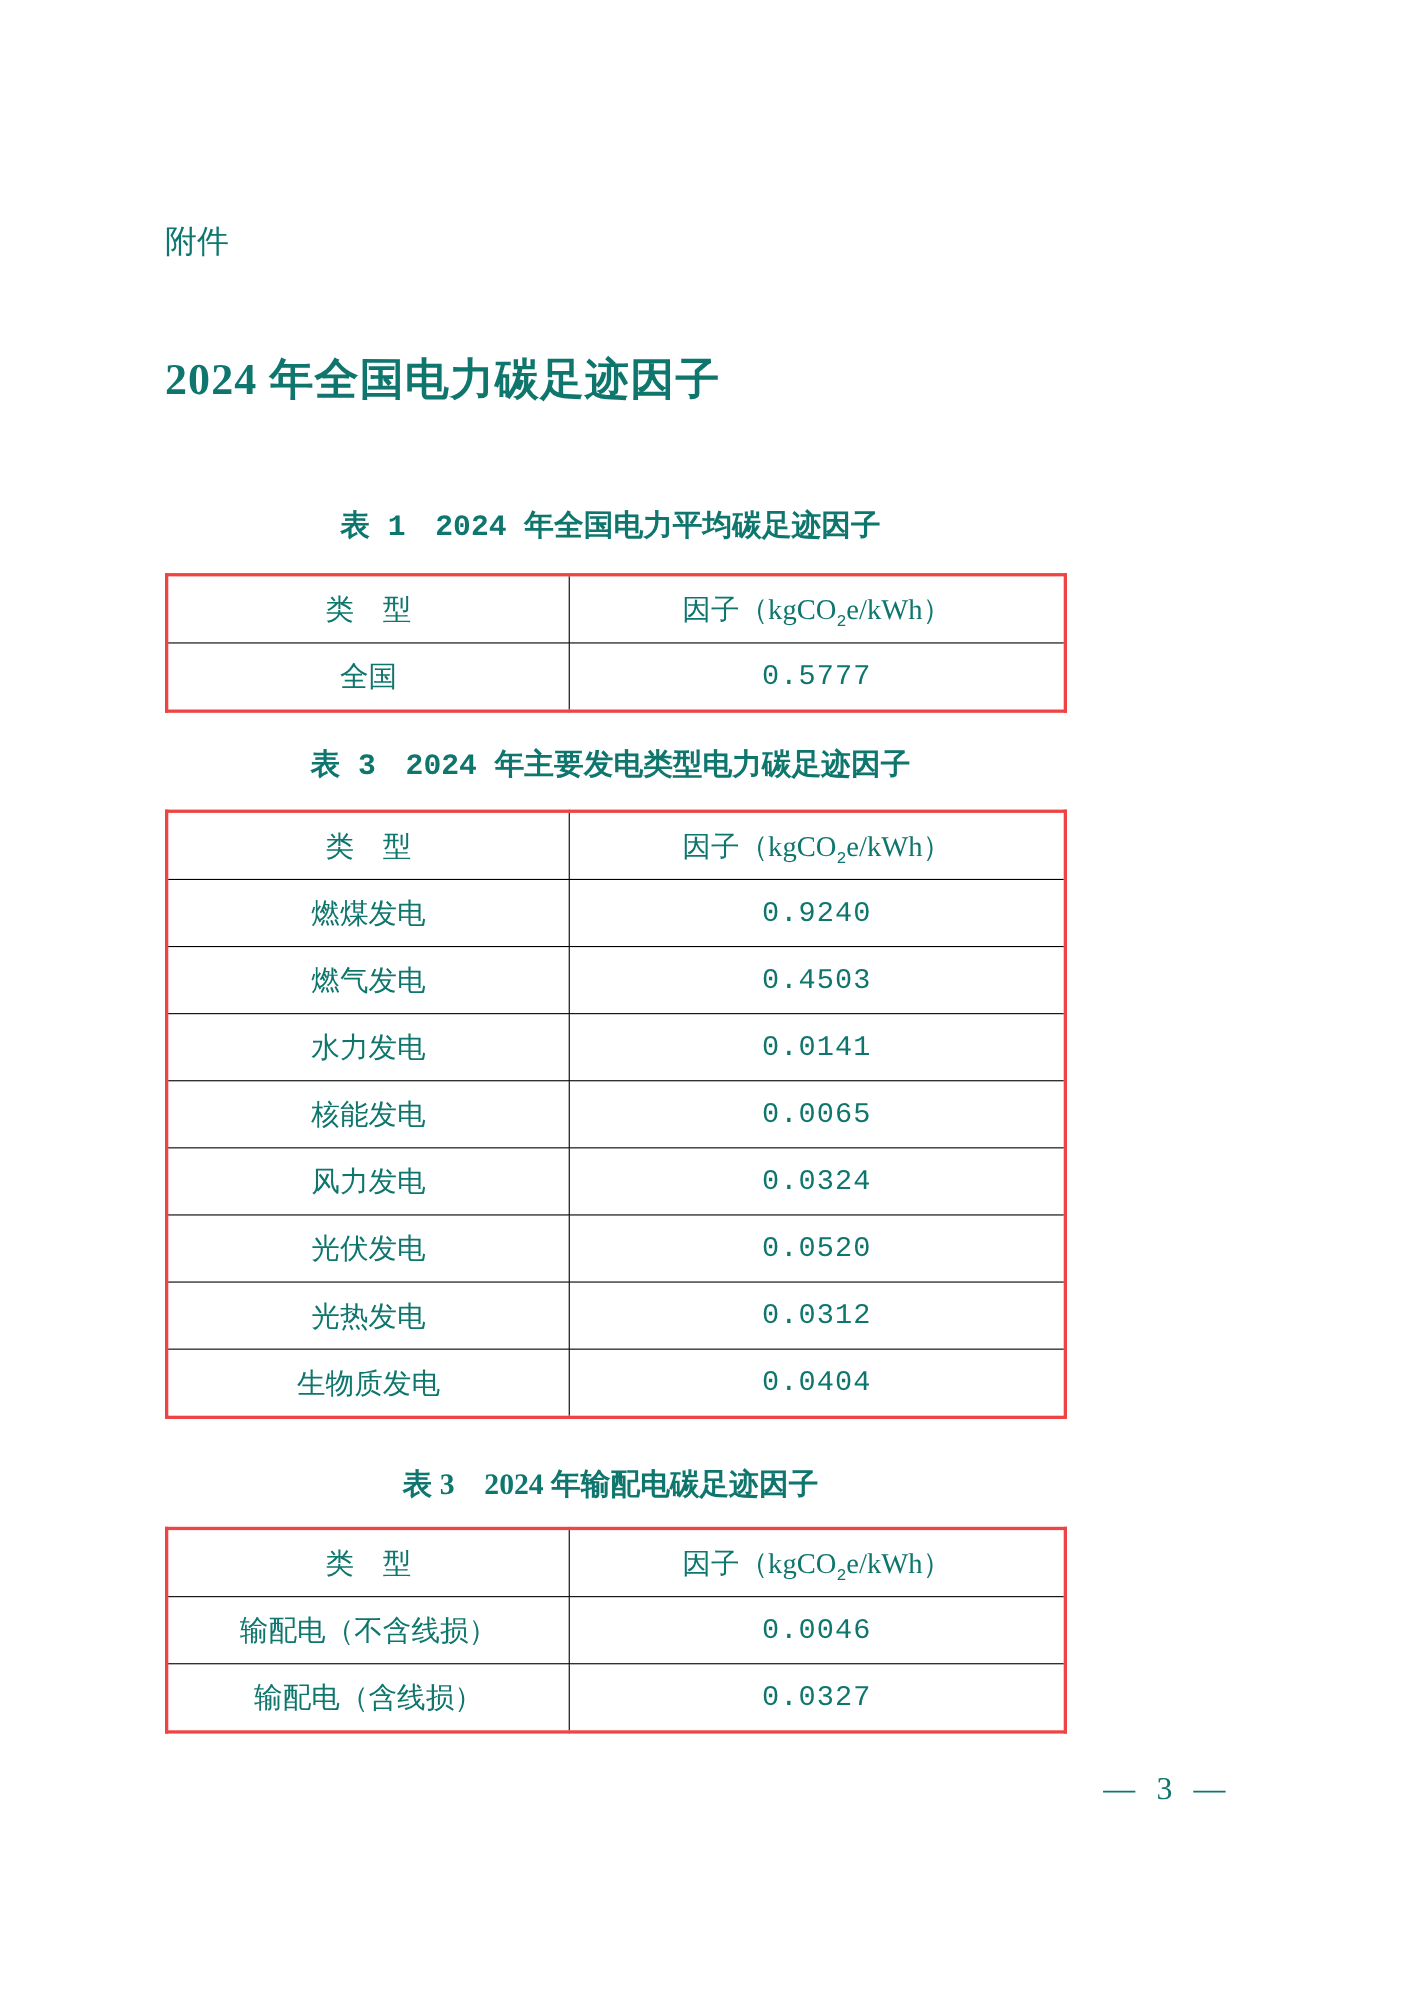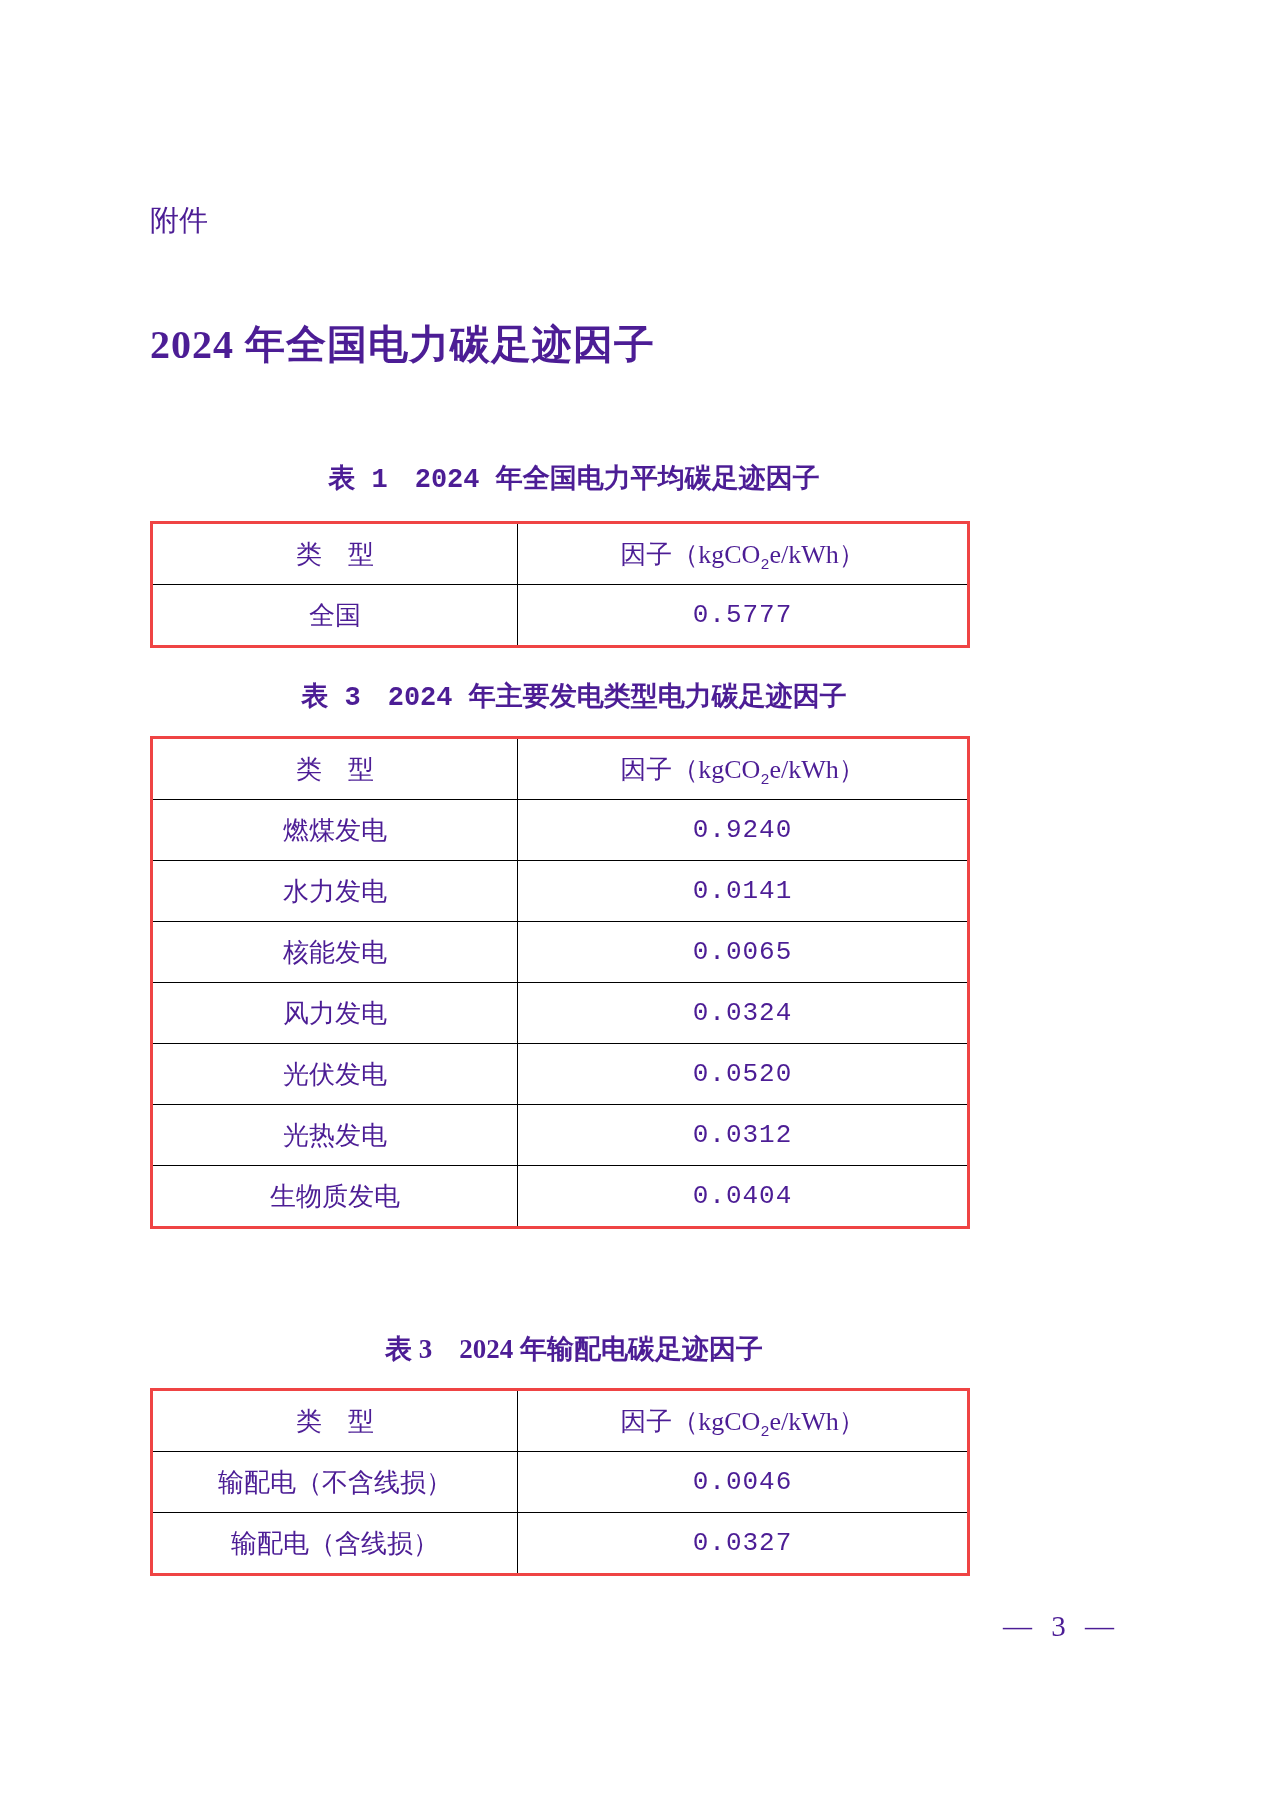--- a/index.html
+++ b/index.html
@@ -1,21 +1,21 @@
 <!DOCTYPE html>
 <html><head>
 <meta charset="utf-8">
 <style>
   html, body { margin: 0; padding: 0; }
   .page {
     position: relative;
     width: 1280px;
     height: 1810px;
     background: #ffffff;
-    color: #4c1d95;
+    color: #0f766e;
     font-family: "Liberation Serif", "DejaVu Serif", serif;
     overflow: hidden;
   }
   .attachment {
     position: absolute;
     left: 150px;
     top: 200px;
     font-size: 29px;
     line-height: 40px;
   }
@@ -26,21 +26,21 @@
     width: 820px;
     margin: 0;
     text-align: left;
     font-size: 40px;
     line-height: 54px;
     font-weight: bold;
     letter-spacing: 1px;
   }
   .caption {
     position: absolute;
-    left: 164px;
+    left: 145px;
     width: 820px;
     text-align: center;
     font-size: 27px;
     line-height: 38px;
     font-weight: bold;
     font-family: "Liberation Mono", "Liberation Serif", serif;
   }
   .caption-1 { top: 461px; }
   .caption-2 { top: 679px; }
   .caption-3 { top: 1330px; font-family: Liberation Serif, serif; }
@@ -124,20 +124,24 @@
     <tbody>
       <tr>
         <td>类　型</td>
         <td><span>因子（kgCO</span><sub class="co2-sub">2</sub><span>e/kWh）</span></td>
       </tr>
       <tr>
         <td>燃煤发电</td>
         <td class="num">0.9240</td>
       </tr>
       <tr>
+        <td>燃气发电</td>
+        <td class="num">0.4503</td>
+      </tr>
+      <tr>
         <td>水力发电</td>
         <td class="num">0.0141</td>
       </tr>
       <tr>
         <td>核能发电</td>
         <td class="num">0.0065</td>
       </tr>
       <tr>
         <td>风力发电</td>
         <td class="num">0.0324</td>

